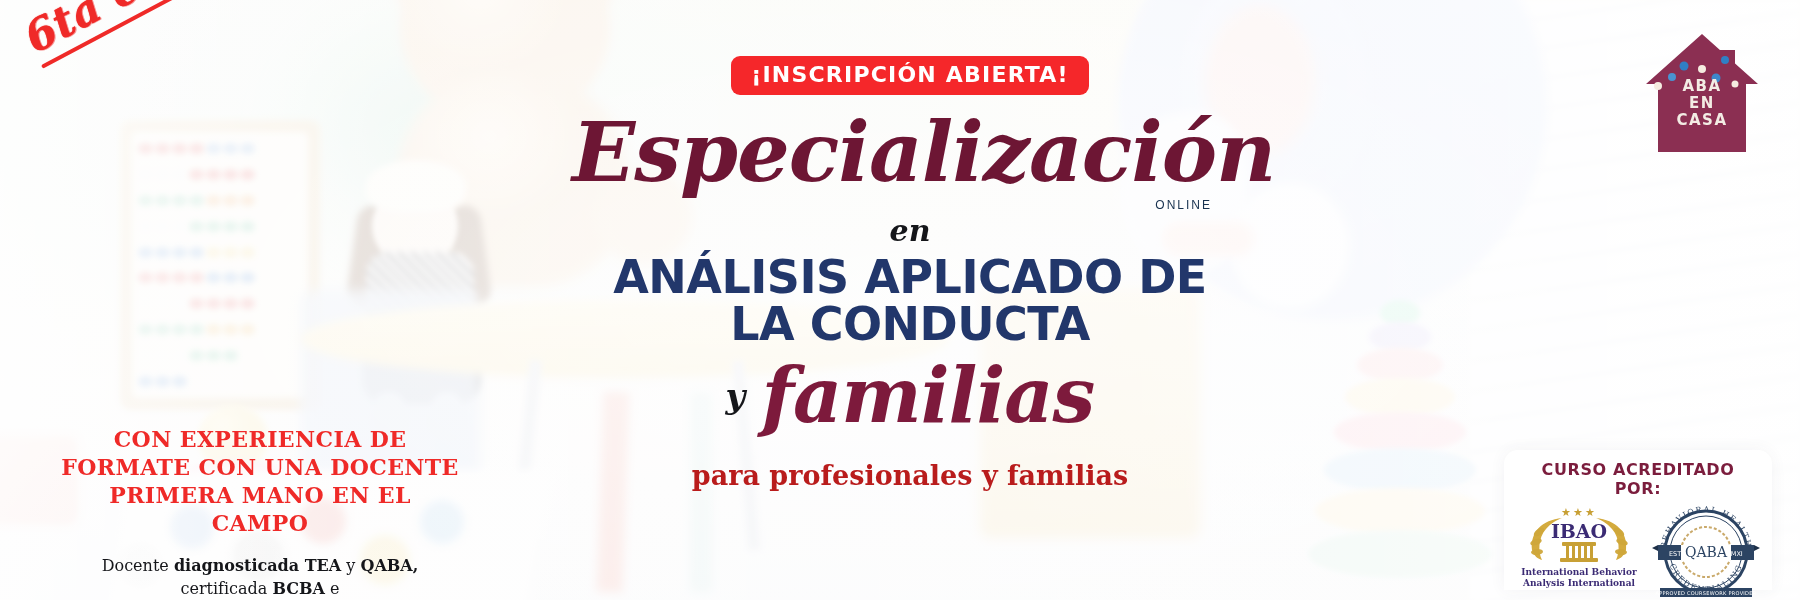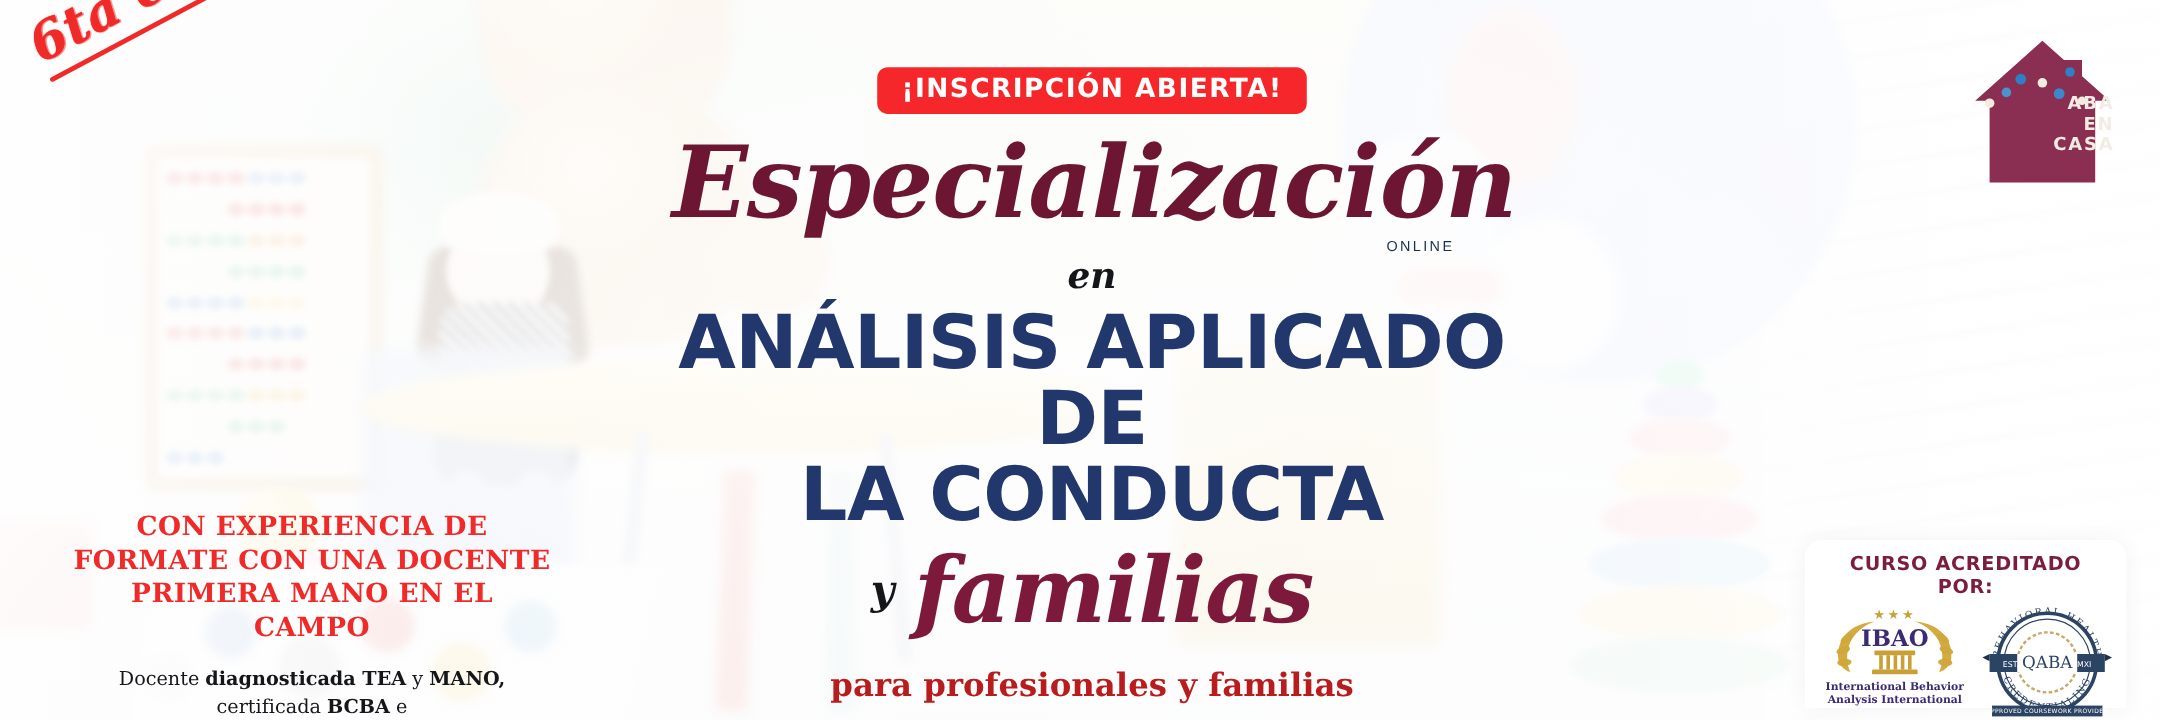--- a/index.html
+++ b/index.html
@@ -242,20 +242,21 @@
   .script-main {
     font-family: "DejaVu Serif", serif;
     font-style: italic;
     font-weight: bold;
     font-size: 83px;
     color: #6d1634;
     line-height: 1;
     margin-top: 16px;
     letter-spacing: -1px;
     position: relative;
+    margin-left: 12px;
   }
   .online {
     position: absolute;
     right: 48px; top: 88px;
     font-family: "Liberation Sans", sans-serif;
     font-style: normal;
     font-weight: normal;
     font-size: 12px;
     letter-spacing: 2px;
     color: #17314f;
@@ -267,21 +268,21 @@
     font-weight: bold;
     font-size: 30px;
     color: #15161a;
     margin-top: 22px;
     line-height: 1;
   }
 
   .headline {
     font-family: "DejaVu Sans", sans-serif;
     font-weight: bold;
-    font-size: 62px;
+    font-size: 46px;
     color: #22376b;
     line-height: 1.02;
     margin-top: 8px;
     letter-spacing: -0.5px;
   }
 
   .y-autismo {
     margin-top: 10px;
     display: flex;
     align-items: center;
@@ -331,21 +332,21 @@
   .docente b { font-weight: bold; }
 
   
   .house {
     position: absolute; right: 38px; top: 30px;
     width: 120px; height: 128px;
   }
   .house svg { display: block; }
   .house-label {
     position: absolute; left: 0; right: 0; top: 48px;
-    text-align: right;
+    text-align: center;
     font-family: "DejaVu Sans", sans-serif;
     font-weight: bold;
     font-size: 15px;
     line-height: 1.12;
     color: #f3ece4;
     letter-spacing: 1.5px;
   }
 
   
   .accred {
@@ -567,21 +568,21 @@
       <div class="tagline">para profesionales y familias</div>
     </div>
 
     <div class="left-block">
       <div class="formate">
         <div>CON EXPERIENCIA DE</div>
         <div>FORMATE CON UNA DOCENTE</div>
         <div>PRIMERA MANO EN EL CAMPO</div>
       </div>
       <div class="docente">
-        <div><span>Docente </span><b>diagnosticada TEA</b><span> y </span><b>MANO,</b><span> certificada </span><b>BCBA</b><span> e</span></div>
+        <div><span>Docente </span><b>diagnosticada TEA</b><span> y </span><b>QABA,</b><span> certificada </span><b>BCBA</b><span> e</span></div>
 
       </div>
     </div>
 
     <div class="house">
       <svg width="120" height="128" viewBox="0 0 120 128">
         <rect x="78" y="20" width="15" height="30" fill="#8b2f52"></rect>
         <path d="M60 4 L116 54 L104 54 L104 122 L16 122 L16 54 L4 54 Z" fill="#8b2f52"></path>
         <circle cx="42" cy="36" r="4.5" fill="#2f7fc4"></circle>
         <circle cx="83" cy="30" r="4" fill="#2f7fc4"></circle>

